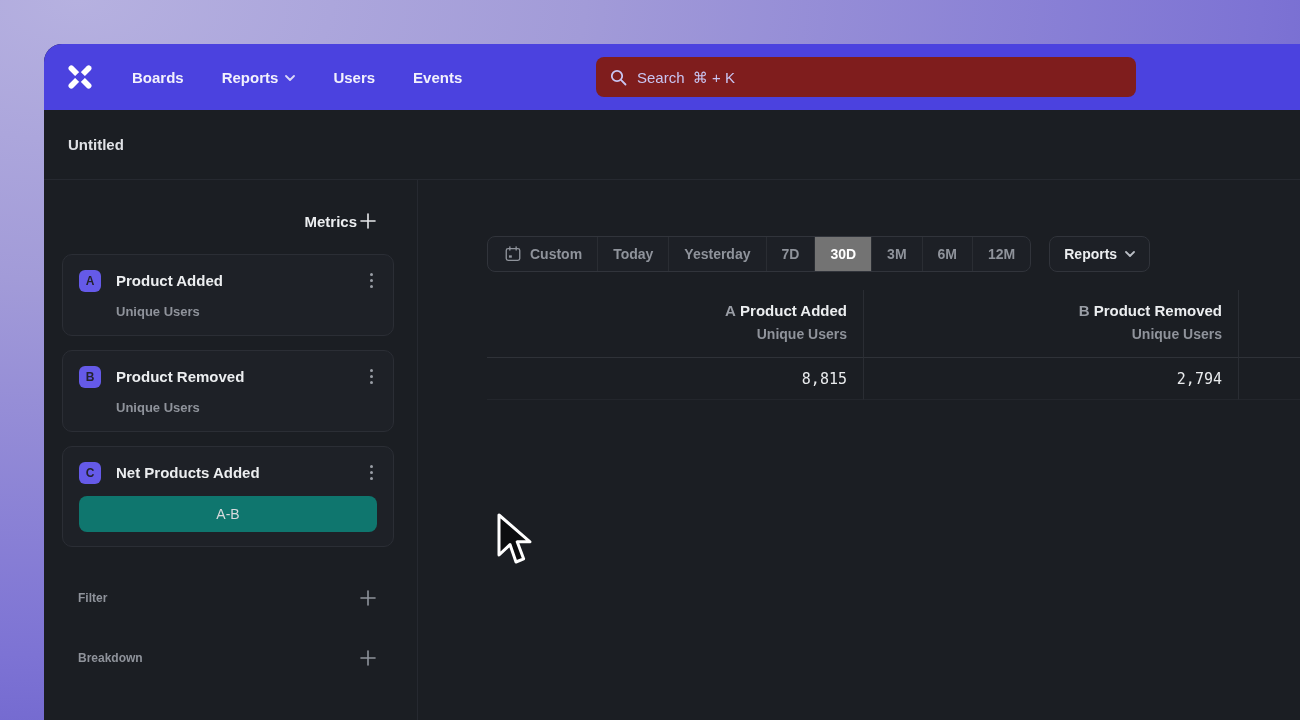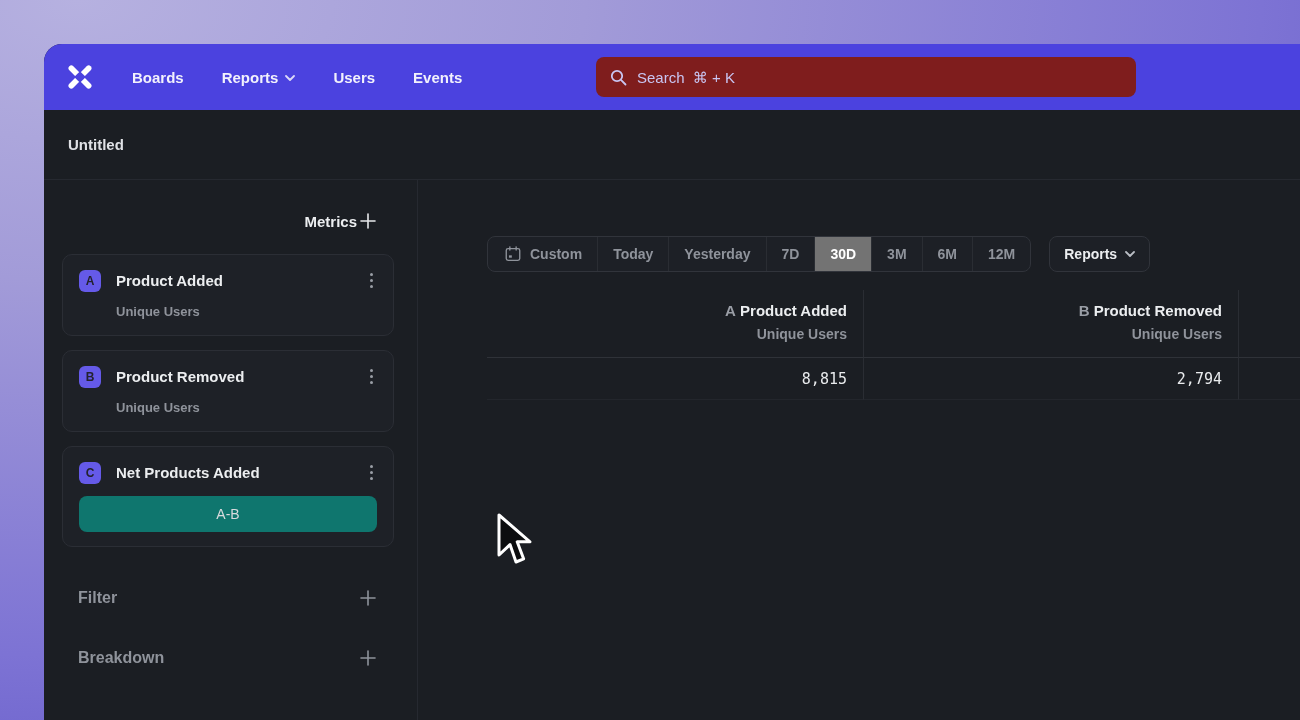--- a/index.html
+++ b/index.html
@@ -75,21 +75,21 @@
   .formula {
     margin-top:12px; width:100%; height:36px; background:#0f766e; border:none; border-radius:8px;
     color:#d8dadd; font-size:14px; padding:0 12px; outline:none;
     font-family:"Liberation Sans", sans-serif;
     text-align:center;
   }
   .side-row {
     display:flex; align-items:center; justify-content:space-between;
     margin:0 38px 0 34px; height:22px;
   }
-  .side-row .t { color:#8f939b; font-size:16px; font-weight:700; }
+  .side-row .t { color:#8f939b; font-size:12px; font-weight:700; }
   .side-row.filter { margin-top:40px; }
   .side-row.breakdown { margin-top:38px; }
 
   
   .main { flex:1; position:relative; background:#1b1e23; }
 
   .toolbar { position:absolute; left:69px; top:56px; display:flex; gap:18px; }
   .segmented {
     display:flex; align-items:stretch; height:36px;
     border:1px solid #31343b; border-radius:8px; overflow:hidden; background:#1d2026;

